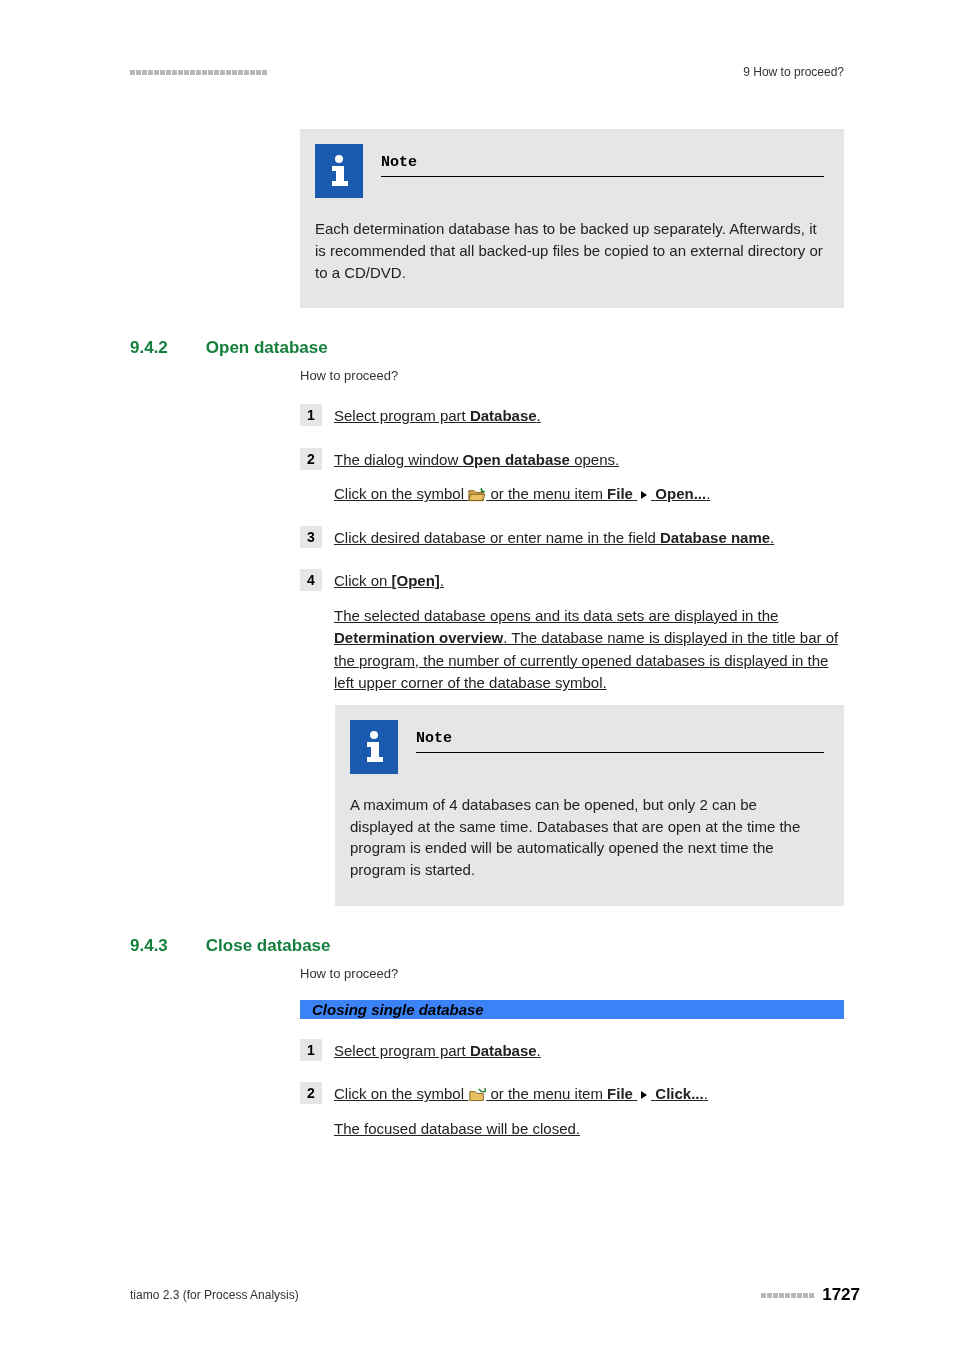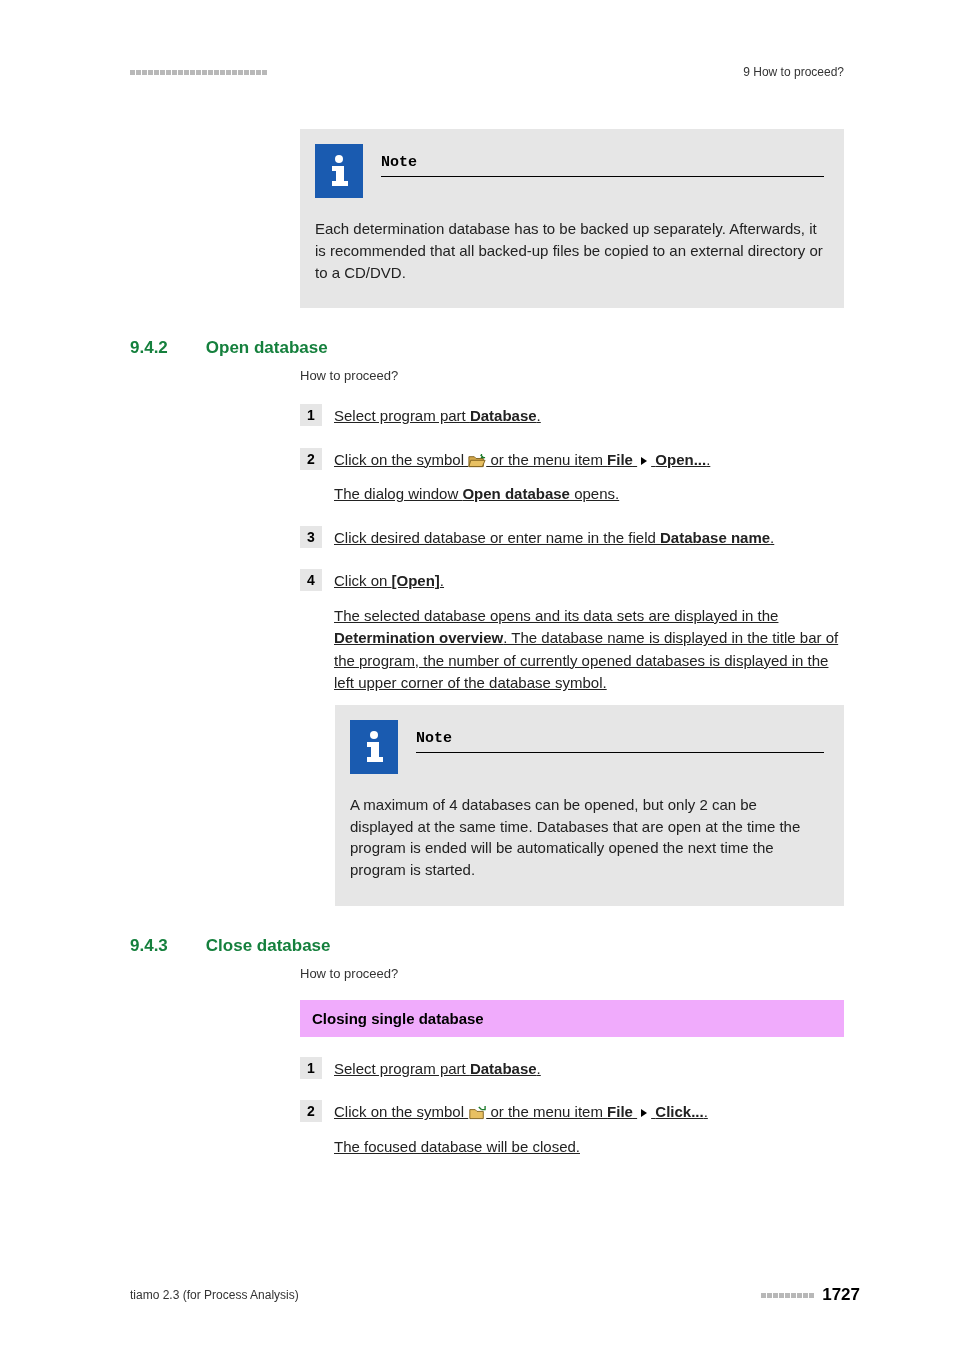--- a/index.html
+++ b/index.html
@@ -167,27 +167,28 @@
       width: 0;
       height: 0;
       border-top: 4px solid transparent;
       border-bottom: 4px solid transparent;
       border-left: 6px solid #000;
       margin: 0 4px;
       vertical-align: middle;
     }
     
     .closing-title-bar {
-      background: #f0abfc;
+      background: #3b82f6;
       margin-left: 170px;
-      padding: 10px 12px;
+      padding: 1px 12px;
       font-weight: bold;
       font-size: 15px;
       margin-top: 18px;
       margin-bottom: 10px;
+      font-style: italic;
     }
     
     .footer-row {
       position: absolute;
       bottom: 45px;
       left: 130px;
       right: 94px;
       display: flex;
       justify-content: space-between;
       align-items: center;
@@ -285,26 +286,26 @@
 <div class="step-row">
   <div class="step-num">1</div>
   <div class="step-body">
     <p><span>Select program part </span><b>Database</b><span>.</span></p>
   </div>
 </div>
 
 <div class="step-row">
   <div class="step-num">2</div>
   <div class="step-body">
+    <p><span>The dialog window </span><b>Open database</b><span> opens.</span></p>
     <p><span>Click on the symbol </span><span class="inline-icon"><svg viewBox="0 0 20 16">
             <path d="M1 3 L7 3 L9 5 L17 5 L17 14 L1 14 Z" fill="#d4a84a" stroke="#7a5c1a" stroke-width="1"></path>
             <path d="M3 7 L19 7 L16 14 L1 14 Z" fill="#e8c062" stroke="#7a5c1a" stroke-width="1"></path>
             <path d="M14 1 L17 4 M15 0 L15 4 L19 4" stroke="#1a7a2a" stroke-width="1.5" fill="none"></path>
           </svg></span><span> or the menu item </span><b>File</b> <span class="tri"></span> <b>Open...</b>.</p>
-    <p><span>The dialog window </span><b>Open database</b><span> opens.</span></p>
   </div>
 </div>
 
 <div class="step-row">
   <div class="step-num">3</div>
   <div class="step-body">
     <p><span>Click desired database or enter name in the field </span><b>Database name</b><span>.</span></p>
   </div>
 </div>
 

